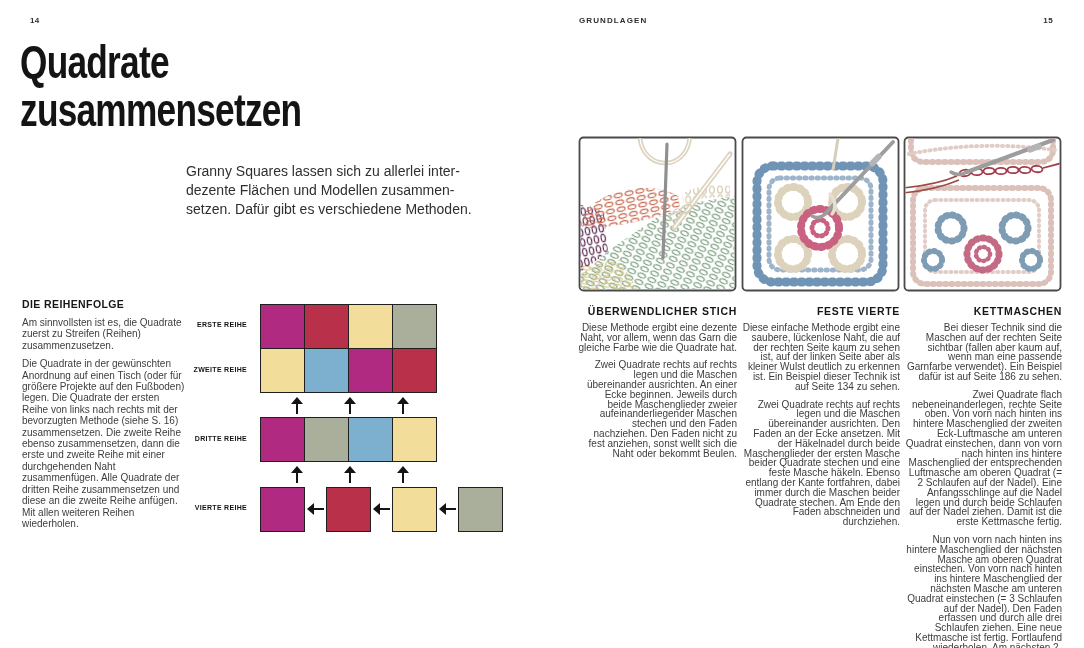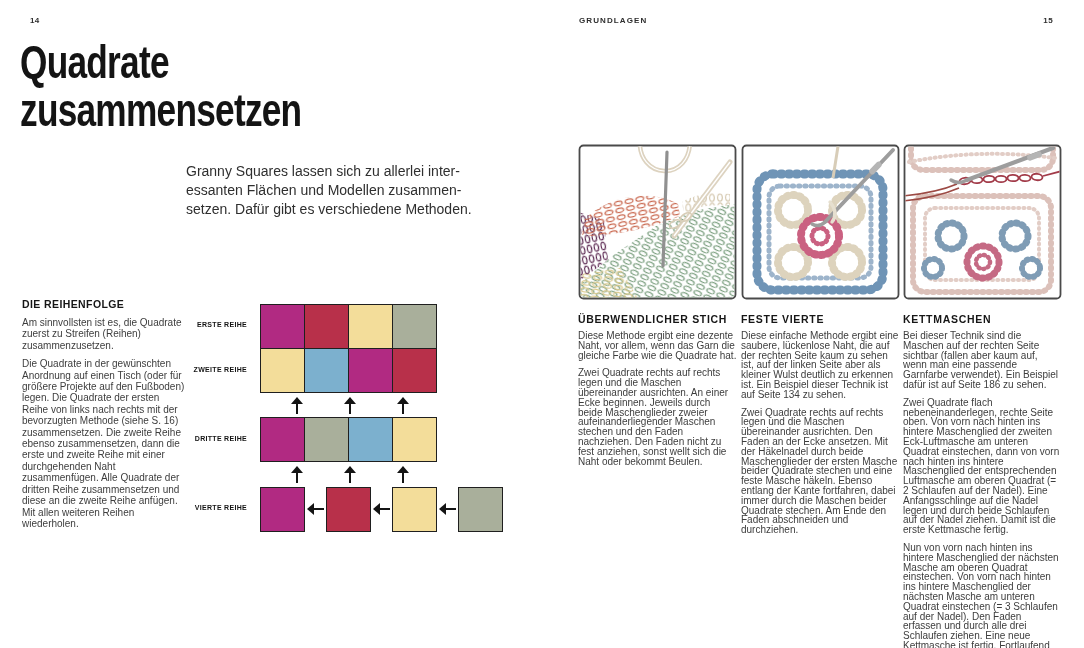--- a/index.html
+++ b/index.html
@@ -50,21 +50,21 @@
   .arrow-up { position:absolute; width:14px; height:17px; }
   .arrow-up::before { content:""; position:absolute; left:6px; top:6px; width:2px; height:11px; background:#141414; }
   .arrow-up::after  { content:""; position:absolute; left:1px; top:0; width:0; height:0;
     border-left:6px solid transparent; border-right:6px solid transparent; border-bottom:7px solid #141414; }
   .arrow-left { position:absolute; width:17px; height:14px; }
   .arrow-left::before { content:""; position:absolute; left:6px; top:6px; width:11px; height:2px; background:#141414; }
   .arrow-left::after  { content:""; position:absolute; left:0; top:1px; width:0; height:0;
     border-top:6px solid transparent; border-bottom:6px solid transparent; border-right:7px solid #141414; }
 
   
-  .col { position:absolute; top:144px; width:159px; }
+  .col { position:absolute; top:136px; width:159px;text-align:right; }
   .col-1 { left:578px; } .col-2 { left:741px; } .col-3 { left:903px; }
   .illus { width:159px; height:156px; display:block; }
   .col h3 {
     margin-top:13px; margin-bottom:6px;
     font-size:10.5px; font-weight:bold; letter-spacing:.7px; color:#161616;
     white-space:nowrap;
   }
   .col p { font-size:10px; line-height:9.8px; margin-bottom:8px; color:#3d3d3d; }
 </style>
 </head>
@@ -74,21 +74,21 @@
 <span class="abs running-head" style="left:579px; top:16px;">GRUNDLAGEN</span>
 <span class="abs folio" style="right:31px; top:16px;">15</span>
 
 <h1 class="abs page-title">
   <span>Quadrate</span><br>
   <span>zusammensetzen</span>
 </h1>
 
 <div class="abs intro">
   <div>Granny Squares lassen sich zu allerlei inter-</div>
-  <div>essanten Flächen und Modellen zusammen-</div>
+  <div>dezente Flächen und Modellen zusammen-</div>
   <div>setzen. Dafür gibt es verschiedene Methoden.</div>
 </div>
 
 <aside class="abs sidebar">
   <h2>DIE REIHENFOLGE</h2>
   <p>Am sinnvollsten ist es, die Quadrate zuerst zu Streifen (Reihen) zusammenzusetzen.</p>
   <p>Die Quadrate in der gewünschten Anordnung auf einen Tisch (oder für größere Projekte auf den Fußboden) legen. Die Quadrate der ersten Reihe von links nach rechts mit der bevorzugten Methode (siehe S. 16) zusammensetzen. Die zweite Reihe ebenso zusammensetzen, dann die erste und zweite Reihe mit einer durchgehenden Naht zusammenfügen. Alle Quadrate der dritten Reihe zusammensetzen und diese an die zweite Reihe anfügen. Mit allen weiteren Reihen wiederholen.</p>
 </aside>
 
 <div class="abs diagram">

